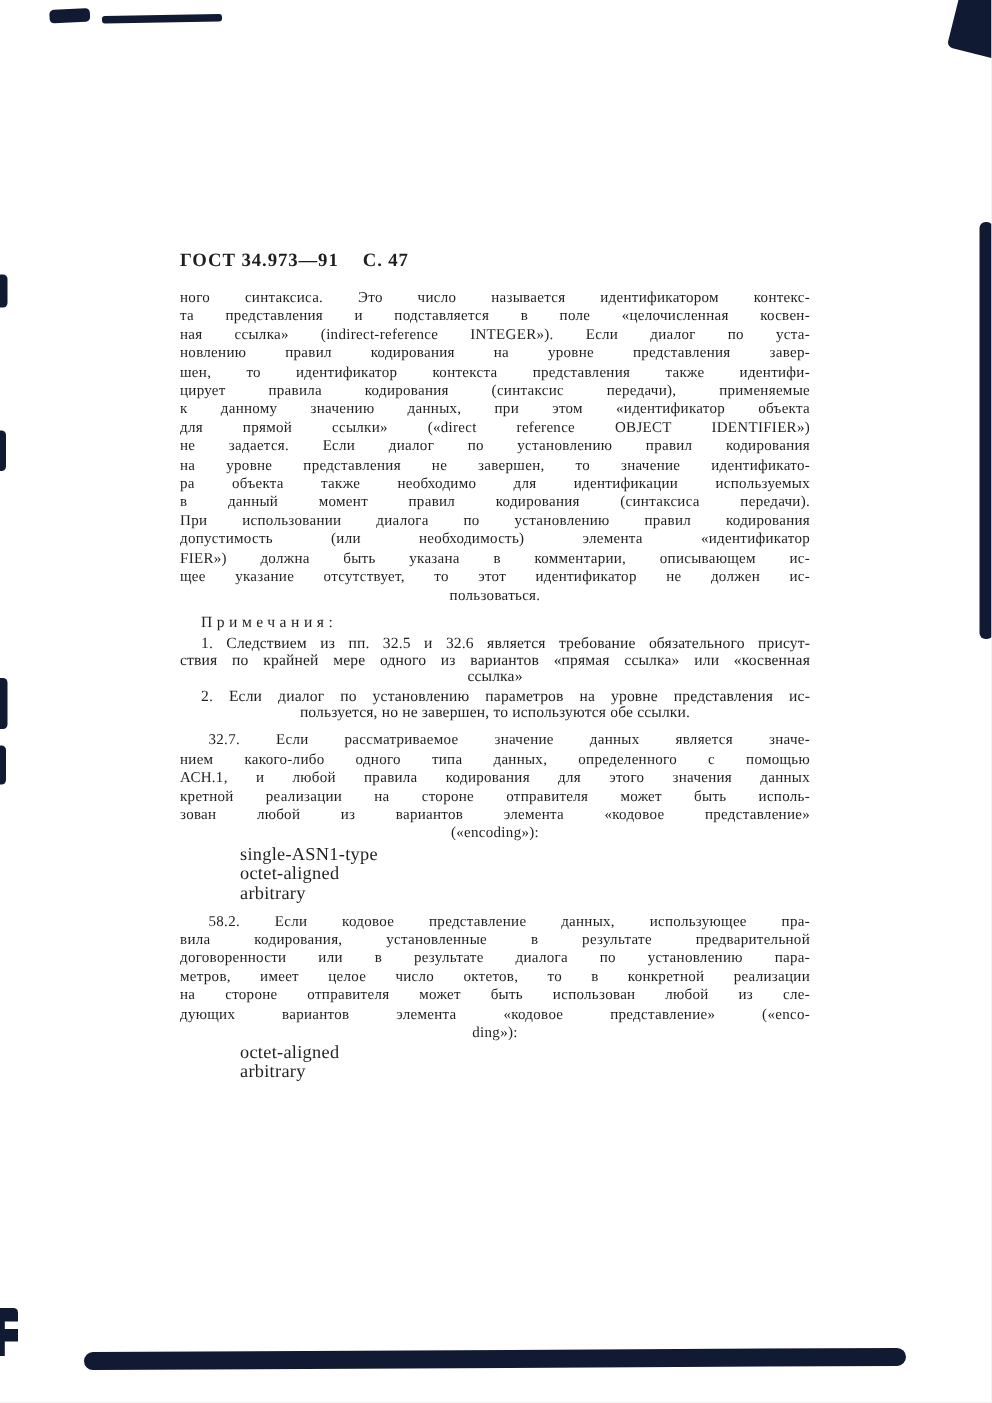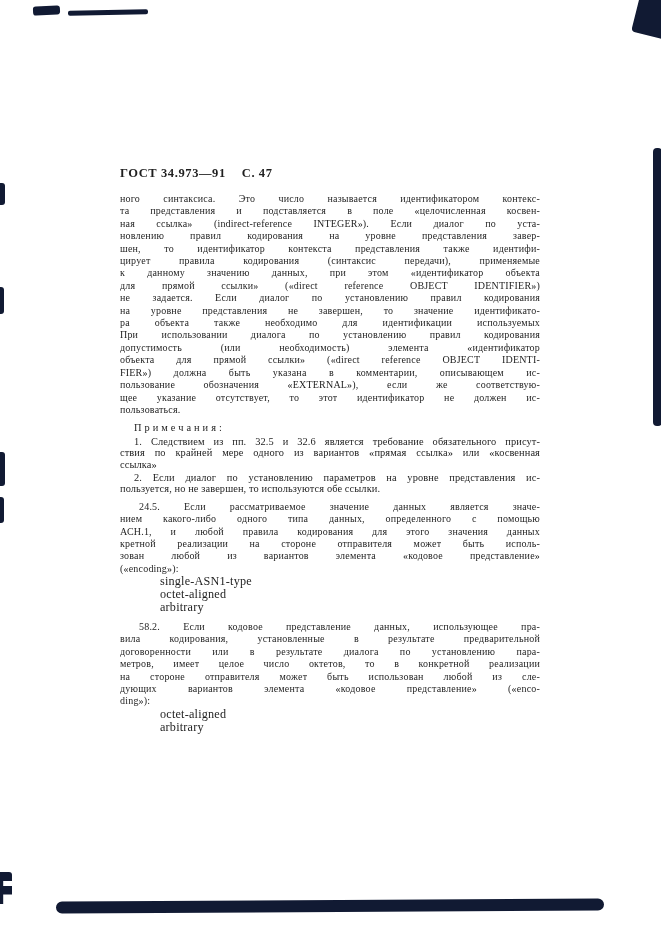--- a/index.html
+++ b/index.html
@@ -34,20 +34,21 @@
   
   .textblock {
     position: absolute;
     top: 193px;
     left: 120px;
     width: 420px;
   }
   .para { margin: 0; }
   .para .line {
     white-space: normal;
+    text-align: center;
   }
   .para.body {
     font-size: 10px;
     line-height: 12.4px;
     letter-spacing: 0.2px;
   }
   .para.small {
     font-size: 10.4px;
     line-height: 11.1px;
     letter-spacing: 0.1px;
@@ -111,40 +112,39 @@
         <div class="line j" data-name="text-line">та представления и подставляется в поле «целочисленная косвен-</div>
         <div class="line j" data-name="text-line">ная ссылка» (indirect-reference INTEGER»). Если диалог по уста-</div>
         <div class="line j" data-name="text-line">новлению правил кодирования на уровне представления завер-</div>
         <div class="line j" data-name="text-line">шен, то идентификатор контекста представления также идентифи-</div>
         <div class="line j" data-name="text-line">цирует правила кодирования (синтаксис передачи), применяемые</div>
         <div class="line j" data-name="text-line">к данному значению данных, при этом «идентификатор объекта</div>
         <div class="line j" data-name="text-line">для прямой ссылки» («direct reference OBJECT IDENTIFIER»)</div>
         <div class="line j" data-name="text-line">не задается. Если диалог по установлению правил кодирования</div>
         <div class="line j" data-name="text-line">на уровне представления не завершен, то значение идентификато-</div>
         <div class="line j" data-name="text-line">ра объекта также необходимо для идентификации используемых</div>
+        <div class="line j" data-name="text-line">в данный момент правил кодирования (синтаксиса передачи).</div>
         <div class="line j" data-name="text-line">При использовании диалога по установлению правил кодирования</div>
         <div class="line j" data-name="text-line">допустимость (или необходимость) элемента «идентификатор</div>
-        <div class="line j" data-name="text-line">объекта для прямой ссылки» («direct reference OBJECT IDENTI-</div>
         <div class="line j" data-name="text-line">FIER») должна быть указана в комментарии, описывающем ис-</div>
-        <div class="line j" data-name="text-line">пользование обозначения «EXTERNAL»), если же соответствую-</div>
         <div class="line j" data-name="text-line">щее указание отсутствует, то этот идентификатор не должен ис-</div>
         <div class="line" data-name="text-line">пользоваться.</div>
       </div>
       <div class="note-heading" data-name="notes-heading">Примечания:</div>
       <div class="para small" data-name="note-1">
         <div class="line j ind" data-name="text-line">1. Следствием из пп. 32.5 и 32.6 является требование обязательного присут-</div>
         <div class="line j" data-name="text-line">ствия по крайней мере одного из вариантов «прямая ссылка» или «косвенная</div>
         <div class="line" data-name="text-line">ссылка»</div>
       </div>
       <div class="para small" data-name="note-2">
         <div class="line j ind" data-name="text-line">2. Если диалог по установлению параметров на уровне представления ис-</div>
         <div class="line" data-name="text-line">пользуется, но не завершен, то используются обе ссылки.</div>
       </div>
       <div class="para body" data-name="section-32-7">
-        <div class="line j ind" data-name="text-line">24.5. Если рассматриваемое значение данных является значе-</div>
+        <div class="line j ind" data-name="text-line">32.7. Если рассматриваемое значение данных является значе-</div>
         <div class="line j" data-name="text-line">нием какого-либо одного типа данных, определенного с помощью</div>
         <div class="line j" data-name="text-line">АСН.1, и любой правила кодирования для этого значения данных</div>
         <div class="line j" data-name="text-line">кретной реализации на стороне отправителя может быть исполь-</div>
         <div class="line j" data-name="text-line">зован любой из вариантов элемента «кодовое представление»</div>
         <div class="line" data-name="text-line">(«encoding»):</div>
       </div>
       <div class="list" data-name="encoding-options-32-7">
         <div class="list-item" data-name="list-item">single-ASN1-type</div>
         <div class="list-item" data-name="list-item">octet-aligned</div>
         <div class="list-item" data-name="list-item">arbitrary</div>

